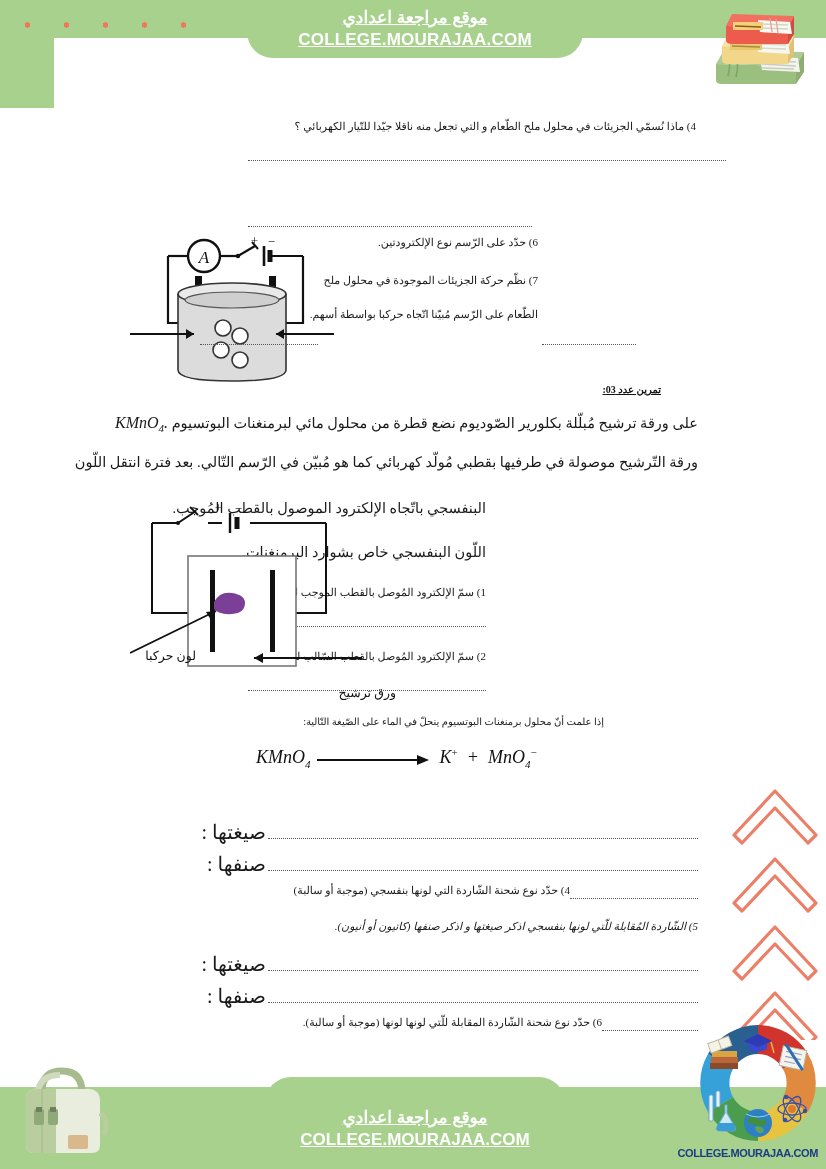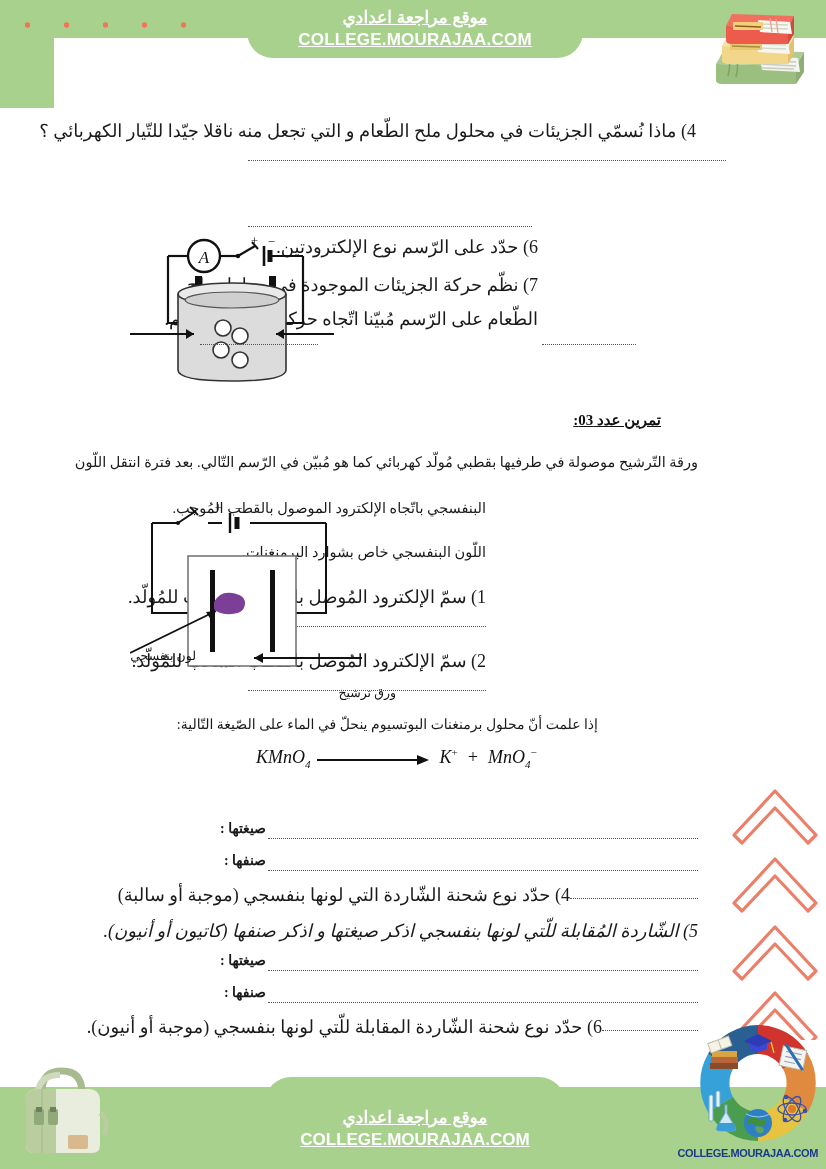--- a/index.html
+++ b/index.html
@@ -78,49 +78,49 @@
     letter-spacing:-0.4px;direction:ltr;
   }
 
   
   .sheet{
     position:absolute;left:0;top:108px;width:826px;height:940px;
   }
   .qline{
     position:absolute;
     font-family:"Liberation Serif", serif;
-    font-size:18px;color:#1a1a1a;direction:rtl;text-align:right;
+    font-size:11px;color:#1a1a1a;direction:rtl;text-align:right;
     white-space:nowrap;
   }
   .qnum{font-family:"Liberation Serif", serif;}
   .dotline{
     position:absolute;height:0;
     border-top:1.5px dotted #555;
   }
   .exo-title{
-    position:absolute;font-size:15px;font-weight:bold;color:#111;
-    text-decoration:underline;direction:rtl;margin-top:27px;
+    position:absolute;font-size:10px;font-weight:bold;color:#111;
+    text-decoration:underline;direction:rtl;
   }
   .para{
     position:absolute;font-size:14.5px;color:#1a1a1a;direction:rtl;
     text-align:right;white-space:nowrap;
   }
   .formula{
     font-family:"Liberation Serif", serif;font-style:italic;
     font-size:16px;direction:ltr;display:inline-block;
   }
   .eq{
     position:absolute;direction:ltr;font-style:italic;font-size:18px;
     font-family:"Liberation Serif", serif;color:#111;
   }
   .eq sub{font-size:11px;font-style:italic;}
   .eq sup{font-size:11px;font-style:normal;}
 
   .sublabel{
-    position:absolute;font-size:14px;direction:rtl;color:#1a1a1a;font-weight:bold;
+    position:absolute;font-size:20px;direction:rtl;color:#1a1a1a;
   }
   .diagram{position:absolute;}
   .lbl-small{
     position:absolute;font-size:12.5px;direction:rtl;color:#111;
     font-family:"Liberation Serif", serif;
   }
 </style>
 </head>
 <body>
 
@@ -225,20 +225,24 @@
       <path d="M66 126 L58 121 L58 131 Z" fill="#111"></path>
       <path d="M206 126 L148 126" stroke="#111" stroke-width="2.2"></path>
       <path d="M148 126 L156 121 L156 131 Z" fill="#111"></path>
     </svg>
   </div>
   <div class="dotline" style="top:236px;right:508px;width:118px;"></div>
   <div class="dotline" style="top:236px;right:190px;width:94px;"></div>
 
   <div class="exo-title" style="top:276px;right:165px;">تمرين عدد 03:</div>
 
+  <div class="para" style="top:306px;right:128px;">
+    <span>على ورقة ترشيح مُبلّلة بكلورير الصّوديوم نضع قطرة من محلول مائي لبرمنغنات البوتسيوم</span>
+    <span class="formula">KMnO<sub style="font-size:11px">4</sub>.</span>
+  </div>
   <div class="para" style="top:346px;right:128px;">ورقة التّرشيح موصولة في طرفيها بقطبي مُولّد كهربائي كما هو مُبيّن في الرّسم التّالي. بعد فترة انتقل اللّون</div>
   <div class="para" style="top:392px;right:340px;">البنفسجي باتّجاه الإلكترود الموصول بالقطب المُوجب.</div>
   <div class="para" style="top:436px;right:340px;">اللّون البنفسجي خاص بشوارد البرمنغنات.</div>
 
   <div class="qline" style="top:478px;right:340px;">
     <span class="qnum">1)</span>
     <span>سمّ الإلكترود المُوصل بالقطب الموجب للمُولّد.</span>
   </div>
   <div class="dotline" style="top:518px;right:340px;width:238px;"></div>
   <div class="qline" style="top:542px;right:340px;">
@@ -272,24 +276,24 @@
 
       <path d="M84 104 q6 -11 18 -9 q13 2 13 10 q0 10 -13 11 q-13 1 -18 -5 z" fill="#7b3f98"></path>
 
       <path d="M0 155 L86 113" stroke="#111" stroke-width="1.8" fill="none"></path>
       <path d="M86 113 L76 114 L81 122 Z" fill="#111"></path>
 
       <path d="M232 160 L124 160" stroke="#111" stroke-width="1.8"></path>
       <path d="M124 160 L133 155 L133 165 Z" fill="#111"></path>
     </svg>
   </div>
-  <div class="lbl-small" style="top:540px;right:630px;">لون بنفسجي</div>
+  <div class="lbl-small" style="top:540px;right:630px;">لون حركبا</div>
   <div class="lbl-small" style="top:556px;right:430px;margin-top:21px;">ورق ترشيح</div>
 
-  <div class="para" style="top:608px;right:228px;font-size:14px;">إذا علمت أنّ محلول برمنغنات البوتسيوم ينحلّ في الماء على الصّيغة التّالية:</div>
+  <div class="para" style="top:608px;right:222px;font-size:10px;">إذا علمت أنّ محلول برمنغنات البوتسيوم ينحلّ في الماء على الصّيغة التّالية:</div>
 
   <div class="eq" style="top:638px;left:256px;">
     <span>KMnO<sub>4</sub></span>
     <span style="display:inline-block;width:120px;position:relative;vertical-align:middle;">
       <svg width="120" height="14" viewBox="0 0 120 14" style="vertical-align:middle">
         <path d="M2 7 L106 7" stroke="#111" stroke-width="2"></path>
         <path d="M114 7 L102 2 L102 12 Z" fill="#111"></path>
       </svg>
     </span>
     <span>K<sup>+</sup> &nbsp;+&nbsp; MnO<sub>4</sub><sup>−</sup></span>
@@ -310,21 +314,21 @@
     <span class="qnum">5)</span>
     <span>الشّاردة المُقابلة للّتي لونها بنفسجي اذكر صيغتها و اذكر صنفها (كاتيون أو أنيون).</span>
   </div>
   <div class="sublabel" style="top:844px;right:560px;">صيغتها :</div>
   <div class="dotline" style="top:862px;right:128px;width:430px;"></div>
   <div class="sublabel" style="top:876px;right:560px;">صنفها :</div>
   <div class="dotline" style="top:894px;right:128px;width:430px;"></div>
 
   <div class="qline" style="top:908px;right:224px;">
     <span class="qnum">6)</span>
-    <span>حدّد نوع شحنة الشّاردة المقابلة للّتي لونها بنفسجي (موجبة أو أنيون).</span>
+    <span>حدّد نوع شحنة الشّاردة المقابلة للّتي لونها لونها (موجبة أو سالبة).</span>
   </div>
   <div class="dotline" style="top:922px;right:128px;width:96px;"></div>
 </div>
 
 <div class="chevrons">
   <svg width="106" height="265" viewBox="0 0 106 265">
     <g fill="none" stroke="#ec7f68" stroke-width="3.2" stroke-linejoin="round">
       <path d="M14 60 L55 16 L96 60 L88 68 L55 33 L22 68 Z"></path>
       <path d="M14 128 L55 84 L96 128 L88 136 L55 101 L22 136 Z"></path>
       <path d="M14 196 L55 152 L96 196 L88 204 L55 169 L22 204 Z"></path>

